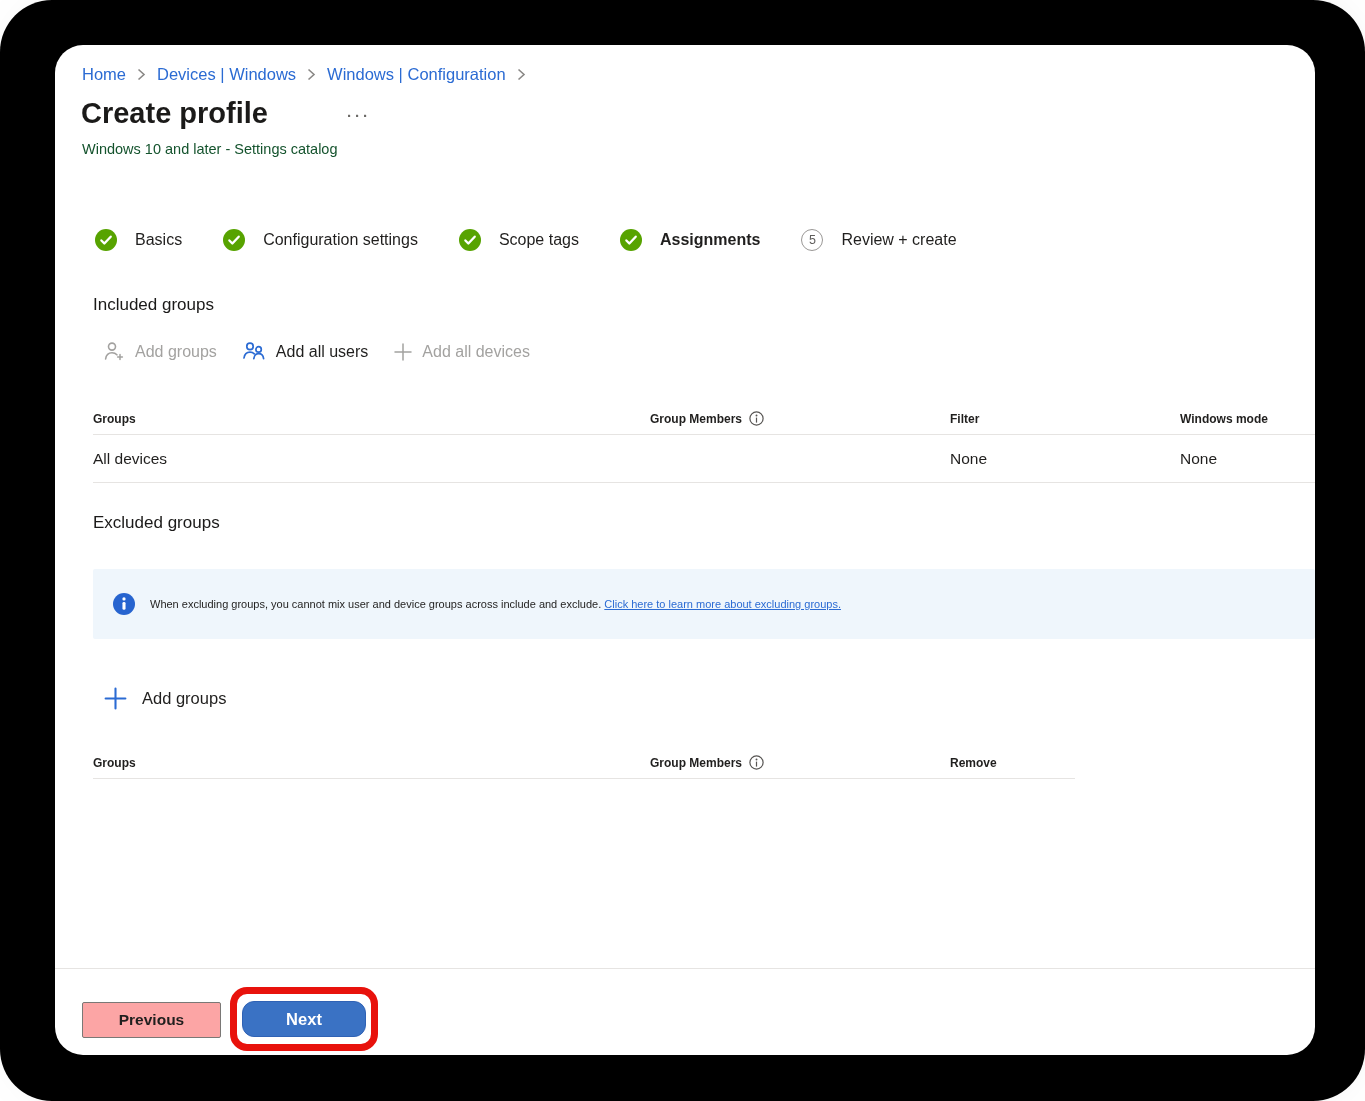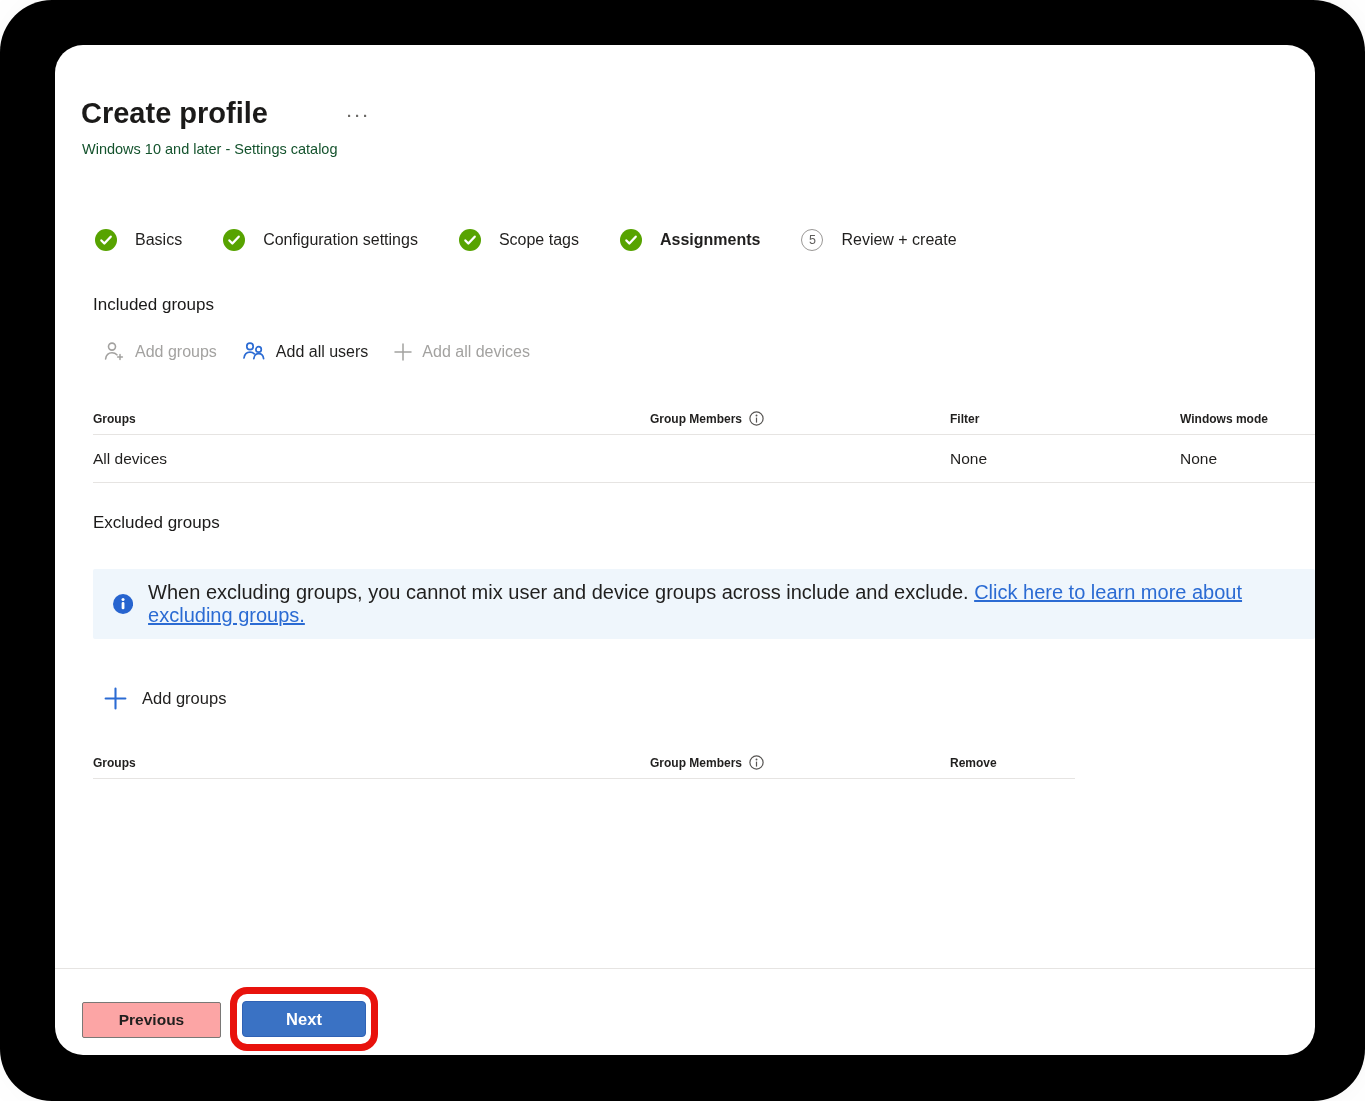--- a/index.html
+++ b/index.html
@@ -44,46 +44,66 @@
   .tbl-row  { display:grid; align-items:center; font-size:15.5px; border-bottom:1px solid #e6e4e2; }
   .cols-4 { grid-template-columns:557px 300px 230px 1fr; }
   .cols-3 { grid-template-columns:557px 300px 1fr; }
   .hcell { display:flex; align-items:center; gap:7px; }
   .inc-row { height:48px; }
   .exc-row { height:54px; align-items:start; padding-top:14px; }
 
   
   .banner { position:absolute; left:38px; top:524px; width:1222px; height:70px; background:#eff6fc;
             border-radius:2px; display:flex; align-items:center; padding:0 20px; gap:15px;
-            font-size:20px; }
+            font-size:11px; }
   .banner a { color:#2b6bd3; text-decoration:underline; cursor:pointer; }
 
   
   .add-groups { position:absolute; left:48px; top:641px; display:flex; align-items:center; gap:14px;
                 font-size:16.5px; cursor:pointer; }
 
   
   .footer-divider { position:absolute; left:0; right:0; top:923px; border-top:1px solid #e6e4e2; }
   .btn-previous { position:absolute; left:27px; top:957px; width:139px; height:36px; background:#fca5a5;
                   border:1px solid #7a7876; border-radius:2px; font-size:15.5px; font-weight:700;
                   color:#201f1e; cursor:pointer; font-family:inherit; }
   .red-ring { position:absolute; left:175px; top:942px; width:148px; height:64px;
               border:7px solid #e8120c; border-radius:17px; display:flex; align-items:center;
               justify-content:center; pointer-events:none; }
-  .btn-next { width:124px; height:36px; background:#3a72c4; border:1px solid #2f62b5; border-radius:4px;
+  .btn-next { width:124px; height:36px; background:#3a72c4; border:1px solid #2f62b5; border-radius:12px;
               color:#fff; font-size:16.5px; font-weight:700; cursor:pointer; pointer-events:auto;
               font-family:inherit; }
 </style>
 </head>
 <body>
 
 <div class="frame"></div>
 
 <div class="card">
 
+  <div class="breadcrumb">
+    <span class="crumb">Home</span>
+    <span class="sep">
+      <svg width="9" height="13" viewBox="0 0 9 13">
+          <path d="M1.5 1.5 7 6.5l-5.5 5" fill="none" stroke="#8a8886" stroke-width="1.6"></path>
+        </svg>
+    </span>
+    <span class="crumb">Devices | Windows</span>
+    <span class="sep">
+      <svg width="9" height="13" viewBox="0 0 9 13">
+          <path d="M1.5 1.5 7 6.5l-5.5 5" fill="none" stroke="#8a8886" stroke-width="1.6"></path>
+        </svg>
+    </span>
+    <span class="crumb">Windows | Configuration</span>
+    <span class="sep">
+      <svg width="9" height="13" viewBox="0 0 9 13">
+          <path d="M1.5 1.5 7 6.5l-5.5 5" fill="none" stroke="#8a8886" stroke-width="1.6"></path>
+        </svg>
+    </span>
+  </div>
 
   <div class="title">Create profile</div>
   <div class="title-menu">···</div>
   <div class="subtitle">Windows 10 and later - Settings catalog</div>
 
   <div class="wizard">
     <div class="step">
       <svg width="22" height="22" viewBox="0 0 20 20">
           <circle cx="10" cy="10" r="10" fill="#57a300"></circle>
           <path d="M5.8 10.4l2.7 2.8L14.3 7" fill="none" stroke="#fff" stroke-width="2.1" stroke-linecap="round" stroke-linejoin="round"></path>

